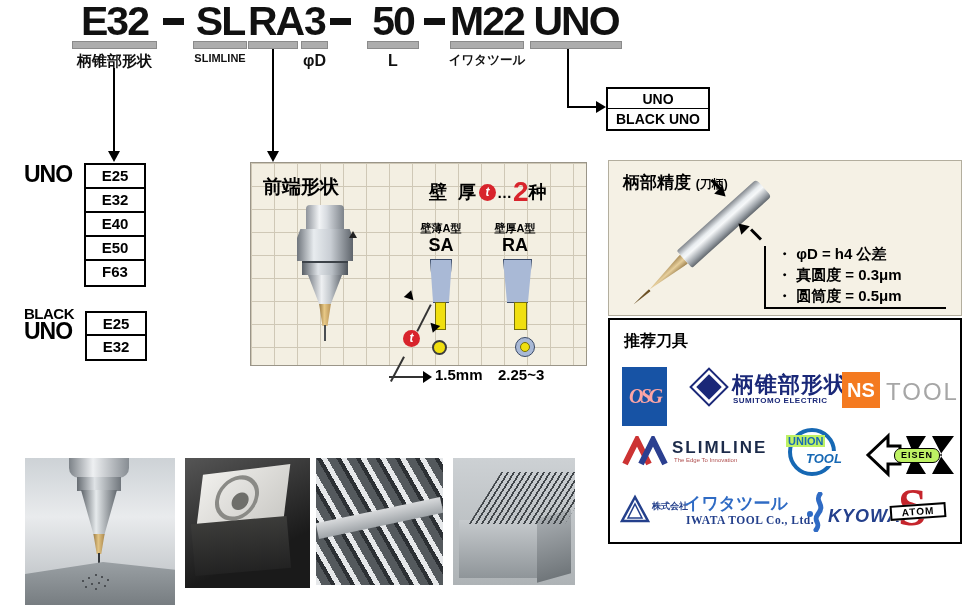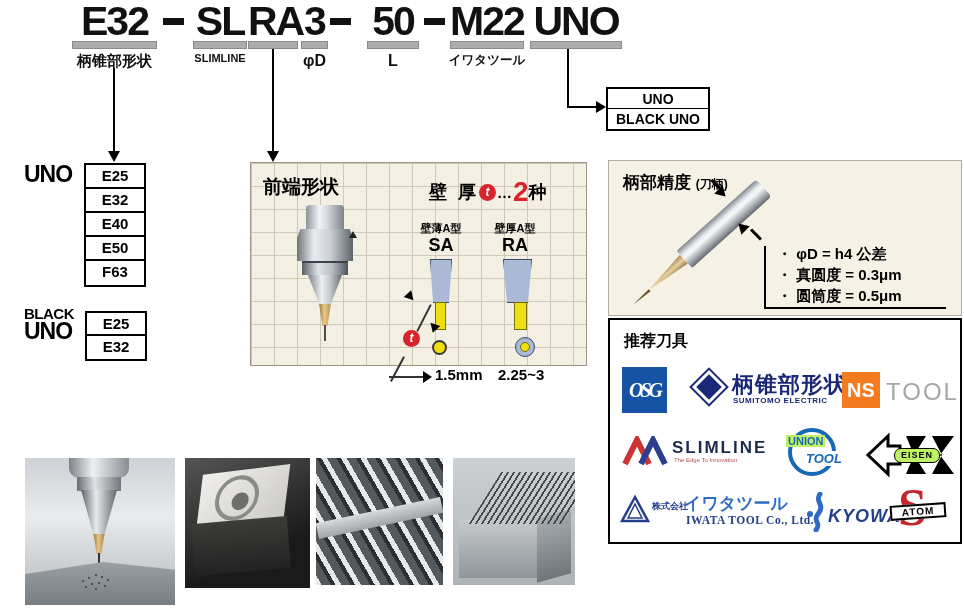--- a/index.html
+++ b/index.html
@@ -110,22 +110,22 @@
   .lshape { position:absolute; left:155px; top:85px; width:182px; height:63px;
     border-left:2px solid #000; border-bottom:2px solid #000; }
   .specs { position:absolute; left:168px; top:82px; font-size:15px; font-weight:bold;
            line-height:21px; white-space:nowrap; }
 
   
   .panel-brands { position:absolute; left:608px; top:318px; width:354px; height:226px;
     background:#fff; border:2px solid #000;padding-left:6px; }
   .pb-title { position:absolute; left:14px; top:11px; font-size:16px; font-weight:bold; }
   .logo { position:absolute; }
-  .logo-osg { left:12px; top:47px; width:45px; height:46px; background:#1753a5;
-    color:#ffffff; display:flex; align-items:center; justify-content:center;
+  .logo-osg { left:12px; top:47px; width:45px; height:59px; background:#1753a5;
+    color:#fca5a5; display:flex; align-items:center; justify-content:center;
     font-family:"Liberation Serif", serif; font-style:italic; font-weight:bold;
     font-size:20px; letter-spacing:-3px; }
   .sumi-mark { position:absolute; left:90px; top:58px; width:18px; height:18px;
     background:#1a2878; transform:rotate(45deg); box-shadow:0 0 0 3px #fff, 0 0 0 5px #1a2878; }
   .sumi-jp { position:absolute; left:122px; top:50px; color:#1a2878; font-weight:bold;
     font-size:22px; letter-spacing:1px; }
   .sumi-en { position:absolute; left:123px; top:76px; color:#1a2878; font-weight:bold;
     font-size:8px; letter-spacing:0.5px; }
   .ns-sq { position:absolute; left:232px; top:52px; width:38px; height:36px; background:#f47a20;
     color:#fff; display:flex; align-items:center; justify-content:center;

